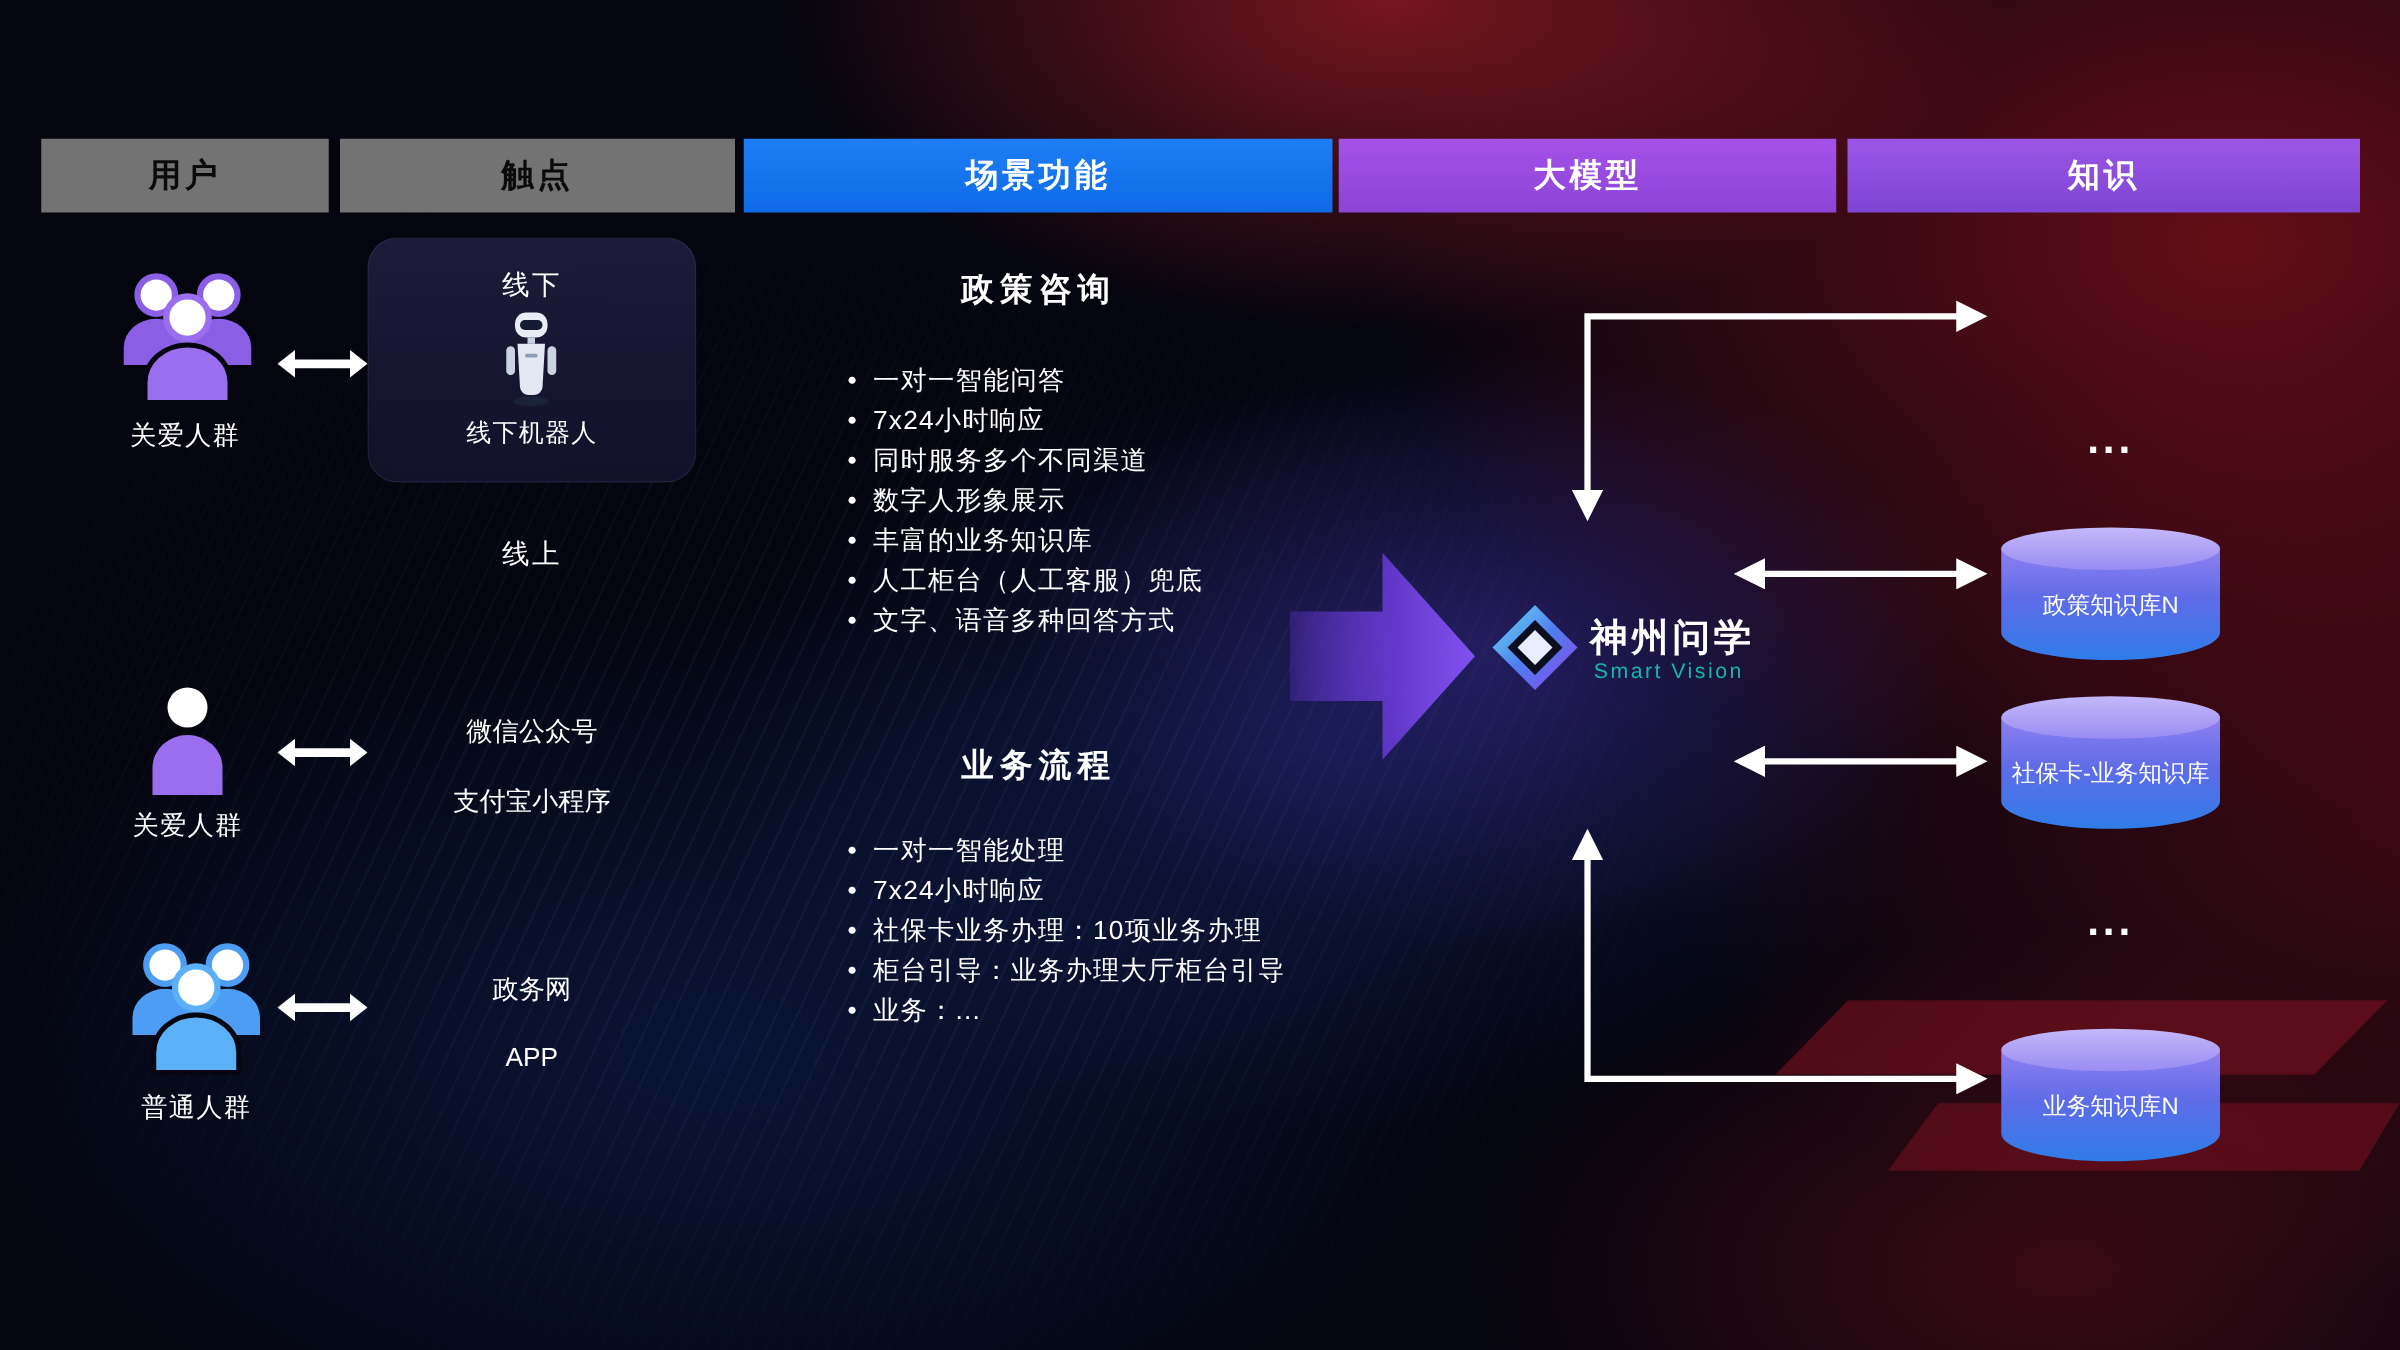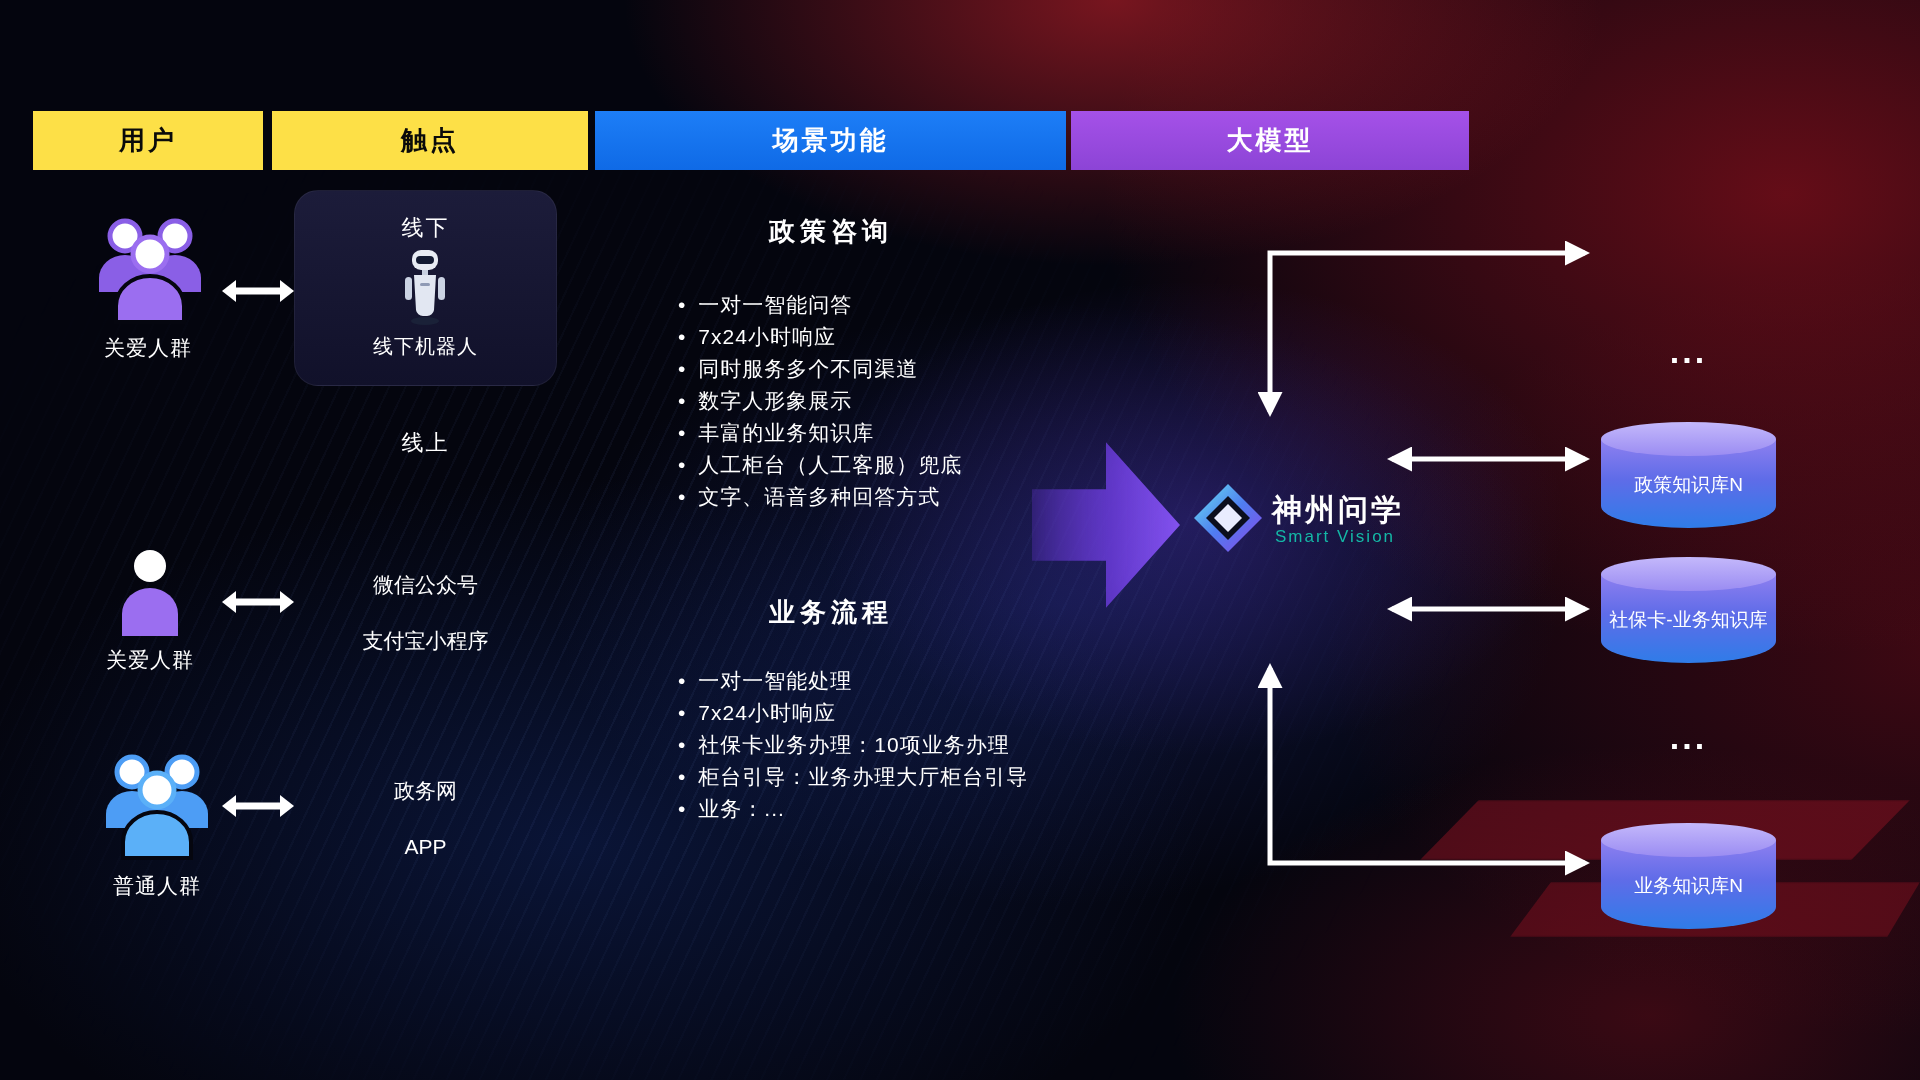--- a/index.html
+++ b/index.html
@@ -27,21 +27,21 @@
       pointer-events:none; }
   .chev { position:absolute; background:#8c1322; pointer-events:none; filter:blur(1px); }
   .chev1 { left:1420px; top:800px; width:490px; height:60px; opacity:.5;
            clip-path: polygon(0 100%, 12% 0, 100% 0, 88% 100%); }
   .chev2 { left:1510px; top:882px; width:410px; height:55px; opacity:.45;
            clip-path: polygon(0 100%, 10% 0, 100% 0, 92% 100%); }
 
   
   .hbox { position:absolute; top:111px; height:59px; display:flex; align-items:center;
           justify-content:center; font-size:26px; font-weight:bold; letter-spacing:3px; }
-  .hbox.white  { background:#fde047; color:#0a0a0a; }
+  .hbox.white  { background:#737373; color:#0a0a0a; }
   .hbox.blue   { background:linear-gradient(180deg,#1d7ef7,#0f6ae6); color:#fff; }
   .hbox.purple { background:linear-gradient(180deg,#a551e8,#8c44d6); color:#fff; }
   .hbox.purple2{ background:linear-gradient(180deg,#9b55e6,#7e45d2); color:#fff; }
 
   .abs { position:absolute; }
   .lbl { position:absolute; color:#ffffff; font-size:21px; text-align:center; letter-spacing:1px; }
 
   
   .touch-card { position:absolute; left:294px; top:190px; width:263px; height:196px;
       border-radius:24px; background:linear-gradient(180deg,#1c1c3a,#11112a);
@@ -92,20 +92,21 @@
   <div class="bg-layer bg-red"></div>
   <div class="bg-layer bg-blue"></div>
   <div class="bg-streaks"></div>
   <div class="chev chev1"></div>
   <div class="chev chev2"></div>
 
   <div class="hbox white" style="left:33px;   width:230px;">用户</div>
   <div class="hbox white" style="left:272px;  width:316px;">触点</div>
   <div class="hbox blue" style="left:595px;  width:471px;">场景功能</div>
   <div class="hbox purple" style="left:1071px; width:398px;">大模型</div>
+  <div class="hbox purple2" style="left:1478px; width:410px;">知识</div>
 
   <svg class="abs" style="left:85px; top:212px;" width="130" height="112" viewBox="0 0 130 112">
     <circle cx="40" cy="24" r="15" fill="#fff" stroke="#8a5fe6" stroke-width="5"></circle>
     <path d="M14 80 L14 66 A26 23 0 0 1 66 66 L66 80 Z" fill="#8a5fe6"></path>
     <circle cx="90" cy="24" r="15" fill="#fff" stroke="#8a5fe6" stroke-width="5"></circle>
     <path d="M64 80 L64 66 A26 23 0 0 1 116 66 L116 80 Z" fill="#8a5fe6"></path>
     <circle cx="65" cy="42" r="17" fill="#fff" stroke="#9b6ef0" stroke-width="5"></circle>
     <path d="M31 110 L31 94 A34 30 0 0 1 99 94 L99 110 Z" fill="#9b6ef0" stroke="#05060f" stroke-width="4"></path>
   </svg>
   <div class="lbl" style="left:48px; top:334px; width:200px;">关爱人群</div>

